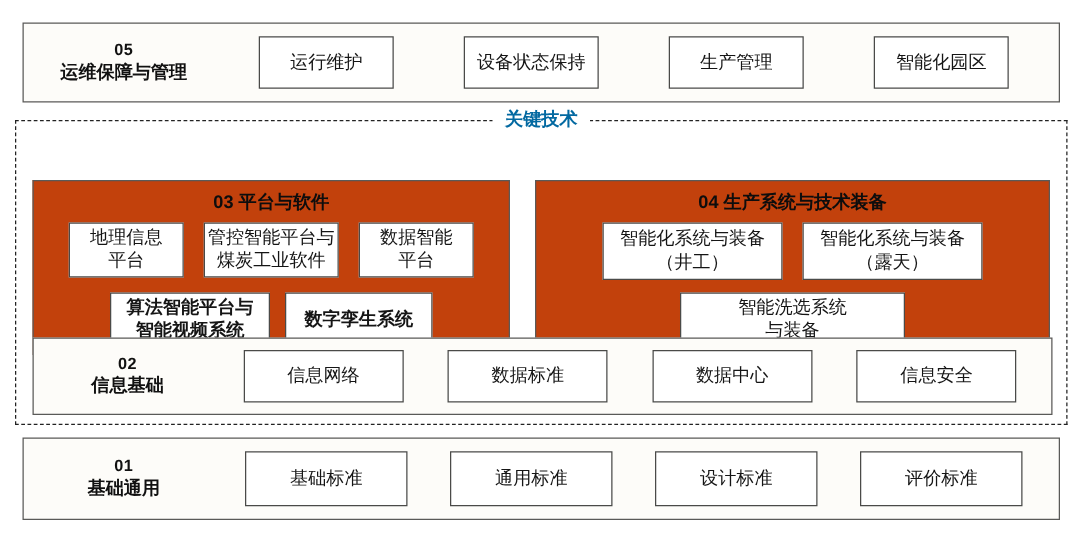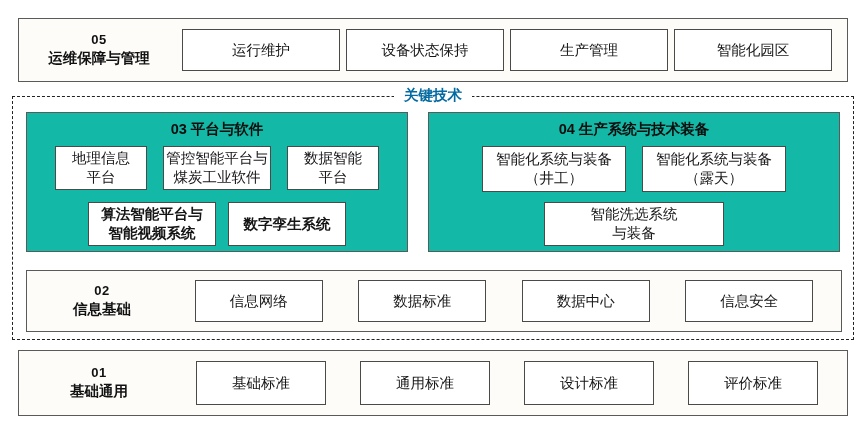--- a/index.html
+++ b/index.html
@@ -78,21 +78,21 @@
 
   
   #band-05 {
     left: 18px;
     top: 18px;
     width: 830px;
     height: 64px;
   }
   #band-05 .band-label { width: 160px; }
   #band-05 .band-items { padding: 0 12px 0 0; }
-  #band-05 .cell { width: 158px; height: 42px; }
+  #band-05 .cell { width: 108px; height: 42px; }
 
   
   .dashed-box {
     position: absolute;
     left: 12px;
     top: 96px;
     width: 842px;
     height: 244px;
     box-sizing: border-box;
     border: 1.6px dashed #222222;
@@ -110,21 +110,22 @@
     color: #0369a1;
     white-space: nowrap;
     z-index: 5;
   }
 
   
   .panel {
     position: absolute;
     box-sizing: border-box;
     border: 1.5px solid #5a5a58;
-    background: #14b8a6;
+    background: #c2410c;
+    margin-top: 32px;
   }
   .panel-title {
     text-align: center;
     font-weight: bold;
     font-size: 14.5px;
     color: #0d0d0d;
     margin-top: 7px;
     white-space: nowrap;
   }
   .panel-row {

